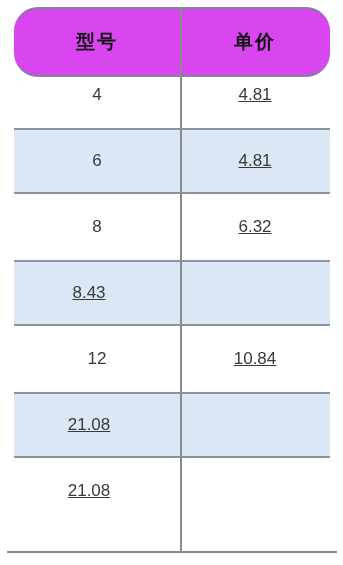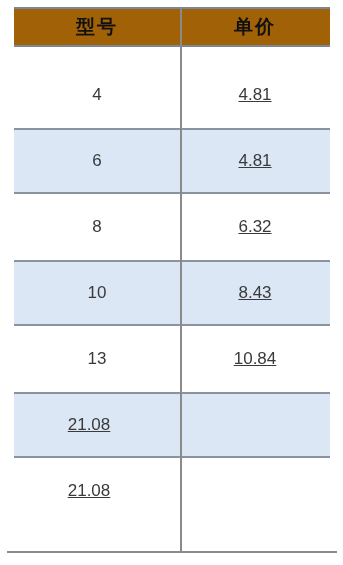--- a/index.html
+++ b/index.html
@@ -20,26 +20,27 @@
     height: 565px;
     box-sizing: border-box;
   }
 
   
   .tbl-header {
     position: absolute;
     left: 14px;
     top: 7px;
     width: 316px;
-    height: 40px;
-    background: #a16207;
+    height: 70px;
+    background: #d946ef;
     border-top: 2px solid #7a8796;
     border-bottom: 2px solid #7a8796;
     box-sizing: border-box;
     display: flex;
+    border-radius: 24px;
   }
   .tbl-header .hcell {
     display: flex;
     align-items: center;
     justify-content: center;
     font-size: 19px;
     font-weight: bold;
     color: #111111;
     letter-spacing: 2px;
     box-sizing: border-box;
@@ -115,26 +116,25 @@
       <div class="dcell c1">6</div>
       <div class="dcell c2">4.81</div>
     </div>
 
     <div class="trow">
       <div class="dcell c1">8</div>
       <div class="dcell c2">6.32</div>
     </div>
 
     <div class="trow shaded">
-      <div class="dcell c1">10</div>
       <div class="dcell c2">8.43</div>
     </div>
 
     <div class="trow">
-      <div class="dcell c1">13</div>
+      <div class="dcell c1">12</div>
       <div class="dcell c2">10.84</div>
     </div>
 
     <div class="trow shaded">
       <div class="dcell c2">21.08</div>
     </div>
 
     <div class="trow">
       <div class="dcell c2">21.08</div>
     </div>

